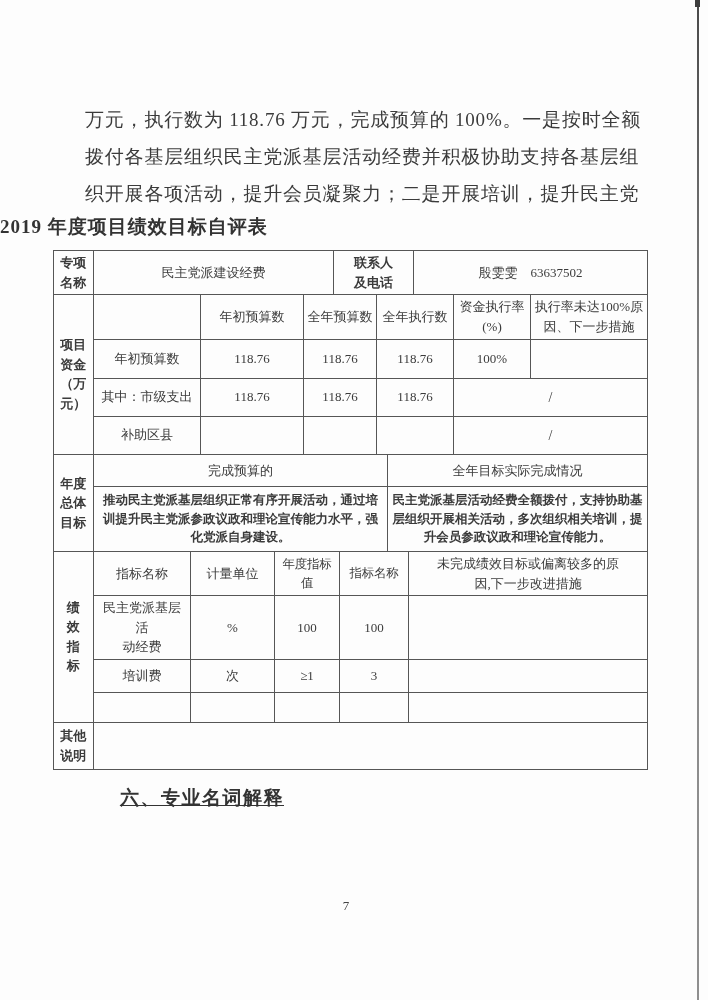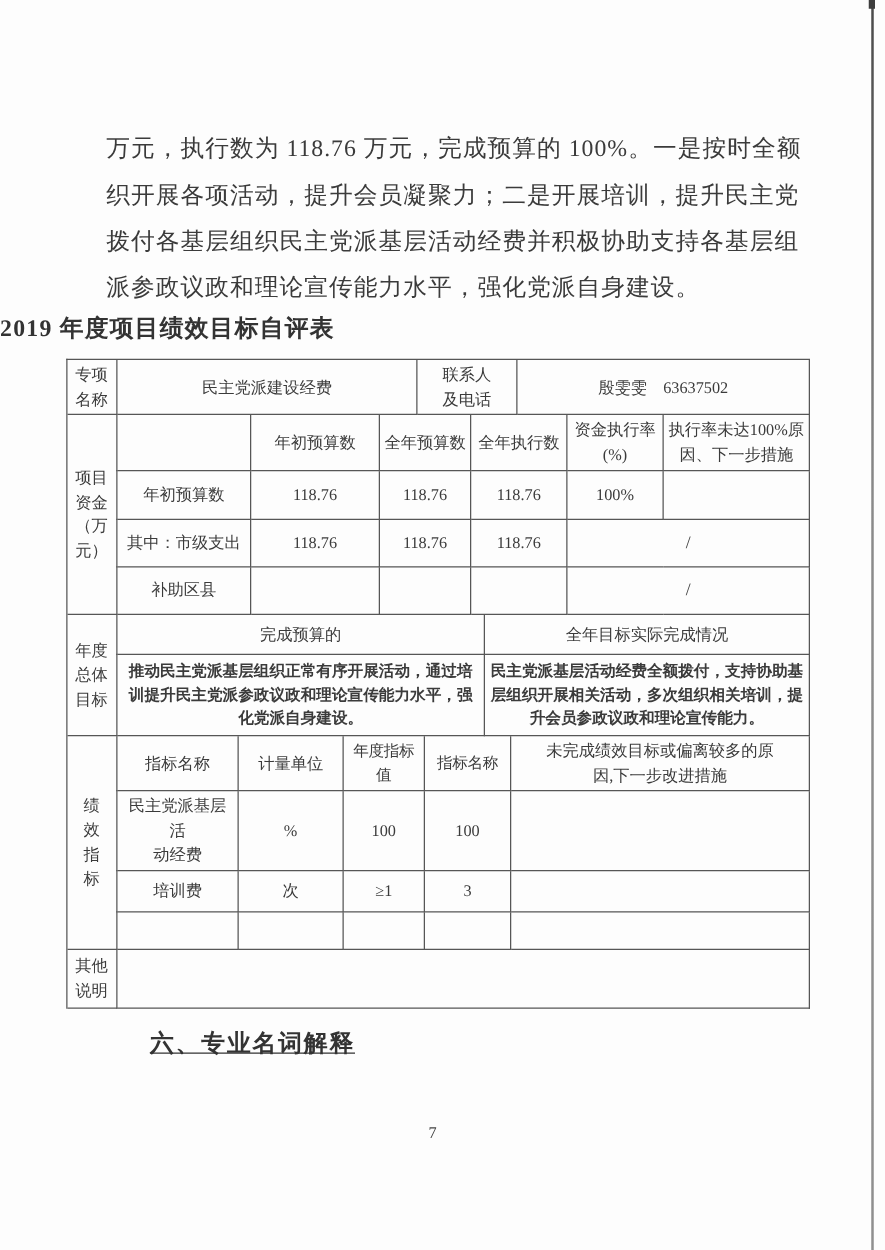--- a/index.html
+++ b/index.html
@@ -54,21 +54,21 @@
     vertical-align:middle;
     padding:2px 3px;
     white-space:pre-line;
     line-height:1.5;
     box-sizing:border-box;
     overflow:hidden;
   }
   .r40{height:40px}.r37{height:37px}.r44{height:44px}.r39{height:39px}
   .r38{height:38px}.r32{height:32px}.r65{height:65px}.r43{height:43px}
   .r42{height:42px}.r33{height:33px}.r30{height:30px}.r47{height:47px}
-  .side{line-height:1.45;}
+  .side{line-height:1.45;font-weight:bold;}
   .nw{white-space:nowrap;font-size:12.5px;letter-spacing:-0.3px;}
   .goal-text{font-size:12.5px;line-height:21px;padding:2px 5px;font-weight:bold;}
   .slash{font-size:14px;}
 
   
   .heading-six{
     margin:15px 0 0 120px;
     font-weight:bold;
     font-size:19px;
     letter-spacing:1.5px;
@@ -97,23 +97,22 @@
     background:#3d3d3d;
   }
 </style>
 </head>
 <body>
 
 <div class="page">
 
   <div class="intro">
     <div>万元，执行数为 118.76 万元，完成预算的 100%。一是按时全额</div>
+    <div>拨付各基层组织民主党派基层活动经费并积极协助支持各基层组</div>
     <div>织开展各项活动，提升会员凝聚力；二是开展培训，提升民主党</div>
-    <div>拨付各基层组织民主党派基层活动经费并积极协助支持各基层组</div>
-    <div>派参政议政和理论宣传能力水平，强化党派自身建设。</div>
   </div>
 
   <div class="table-title">2019 年度项目绩效目标自评表</div>
 
   <div class="eval-table">
 
     <table>
       <colgroup>
           <col style="width:40px">
           <col style="width:240px">

